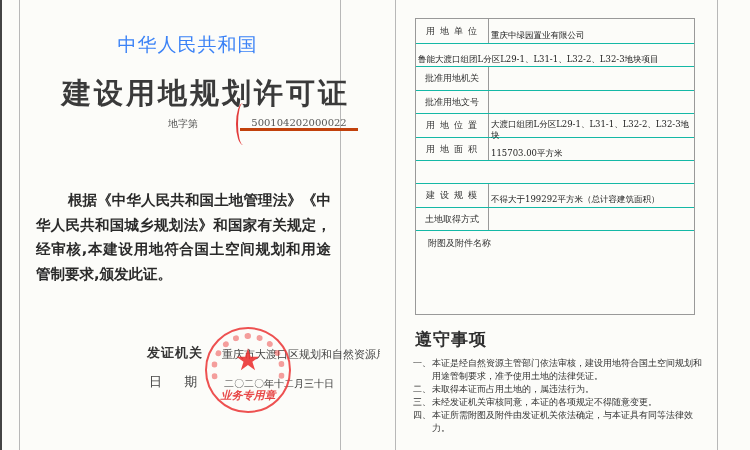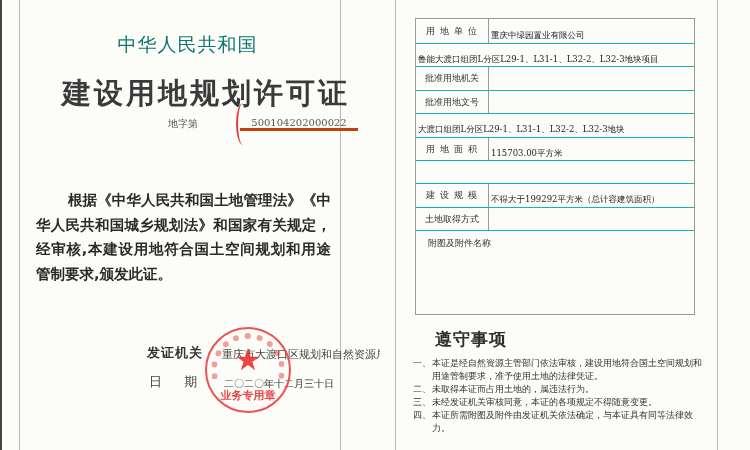--- a/index.html
+++ b/index.html
@@ -6,50 +6,50 @@
   html, body { width: 750px; height: 450px; overflow: hidden; background: #fdfdfb; }
   body { position: relative; font-family: "DejaVu Sans", "Liberation Sans", sans-serif; color: #333; }
 
   .edge-left { position: absolute; left: 0; top: 0; width: 2px; height: 450px; background: #444; }
   .page { position: absolute; top: 0; height: 450px; background: #fcfcf9; }
   .page-left { left: 2px; width: 378px; }
   .page-right { left: 380px; width: 370px; }
   .frame-line { position: absolute; top: 0; width: 1px; height: 450px; background: #b8b8b8; }
 
   
-  .country { position: absolute; left: 0; width: 375px; top: 32px; text-align: center; font-size: 19px; color: #0f766e; letter-spacing: 1px; font-family: "DejaVu Serif", "Liberation Serif", serif; }
+  .country { position: absolute; left: 0; width: 375px; top: 32px; text-align: center; font-size: 19px; color: #3b82f6; letter-spacing: 1px; font-family: "DejaVu Serif", "Liberation Serif", serif; }
   .doc-title { position: absolute; left: 62px; top: 74px; font-size: 29px; font-weight: bold; color: #3a3a3a; letter-spacing: 3px; }
   .cert-no { position: absolute; left: 168px; top: 117px; font-size: 10px; color: #555; font-family: "DejaVu Serif", "Liberation Serif", serif; display: flex; align-items: flex-end; gap: 40px; }
   .cert-no .blank { display: inline-block; width: 118px; border-bottom: 3px solid #c2410c; text-align: center; margin: 0 2px; padding-bottom: 0; }
   .cert-no .suffix { margin-left: 6px; }
   .red-mark { position: absolute; left: 236px; top: 103px; width: 14px; height: 42px; border-left: 2px solid #e23b3b; border-radius: 50%; }
 
   .body-text { position: absolute; left: 36px; top: 188px; width: 295px; font-size: 14.5px; line-height: 24.5px; color: #2a2a2a; font-weight: bold; }
   .body-text p { text-indent: 2.2em; text-align: justify; }
 
   .issuer-label { position: absolute; left: 147px; top: 344px; font-size: 13px; font-weight: bold; color: #333; letter-spacing: 1px; }
   .issuer-value { position: absolute; left: 222px; top: 347px; font-size: 11px; color: #444; text-align: right; }
   .date-label { position: absolute; left: 149px; top: 373px; font-size: 13px; color: #444; word-spacing: 18px; }
   .date-value { position: absolute; left: 224px; top: 377px; font-size: 10px; color: #333; }
 
   .stamp { position: absolute; left: 205px; top: 327px; width: 86px; height: 86px; border: 2.5px solid #ec3a3a; border-radius: 50%; opacity: 0.88; }
   .stamp-star { position: absolute; left: 0; top: 16px; width: 100%; text-align: center; color: #ec3030; font-size: 30px; line-height: 30px; }
-  .stamp-text { position: absolute; left: 0; bottom: 8px; width: 100%; text-align: center; color: #e53030; font-size: 11px; font-weight: bold; }
+  .stamp-text { position: absolute; left: 0; bottom: 8px; width: 100%; text-align: center; color: #e53030; font-size: 11px; font-weight: bold; font-style: italic; }
   .stamp-ring { position: absolute; inset: 4px; border-radius: 50%; border: 6px dotted rgba(236,58,58,0.55); clip-path: polygon(0 0, 100% 0, 100% 65%, 0 65%); }
 
   
   .table { position: absolute; left: 415px; top: 18px; width: 280px; border: 1px solid #999; background: transparent; }
   .row { display: flex; border-bottom: 1px solid #14b8a6; }
   .row:last-child { border-bottom: none; }
   .cell-label { width: 73px; border-right: 1px solid #999; font-size: 9px; color: #333; display: flex; align-items: center; justify-content: center; text-align: center; }
   .cell-label.spaced { letter-spacing: 5px; padding-left: 4px; }
   .cell-value { flex: 1; font-size: 8.5px; color: #222; padding: 2px 2px; display: flex; align-items: center; line-height: 11px; font-family: "DejaVu Serif", "Liberation Serif", serif; margin-top: 8px; }
   .row-attach { height: 83px; display: block; padding: 6px 12px; font-size: 9px; color: #333; }
 
-  .notes-title { position: absolute; left: 435px; top: 328px; font-size: 17px; font-weight: bold; color: #2f2f2f; letter-spacing: 1px; }
+  .notes-title { position: absolute; left: 415px; top: 328px; font-size: 17px; font-weight: bold; color: #2f2f2f; letter-spacing: 1px; }
   .notes { position: absolute; left: 413px; top: 357px; width: 290px; font-size: 9px; line-height: 13px; color: #333; }
   .note { display: flex; }
   .note .num { width: 19px; flex-shrink: 0; }
   .note .txt { flex: 1; }
 </style>
 </head>
 <body>
 
 <div class="edge-left"></div>
 
@@ -96,20 +96,21 @@
   </div>
   <div class="row" style="height:24px">
     <div class="cell-label">批准用地机关</div>
     <div class="cell-value"></div>
   </div>
   <div class="row" style="height:23px">
     <div class="cell-label">批准用地文号</div>
     <div class="cell-value"></div>
   </div>
   <div class="row" style="height:24px">
+    <div class="cell-label spaced">用地位置</div>
     <div class="cell-value">大渡口组团L分区L29-1、L31-1、L32-2、L32-3地块</div>
   </div>
   <div class="row" style="height:23px">
     <div class="cell-label spaced">用地面积</div>
     <div class="cell-value">115703.00平方米</div>
   </div>
   <div class="row" style="height:23px">
     <div class="cell-value"></div>
   </div>
   <div class="row" style="height:24px">

